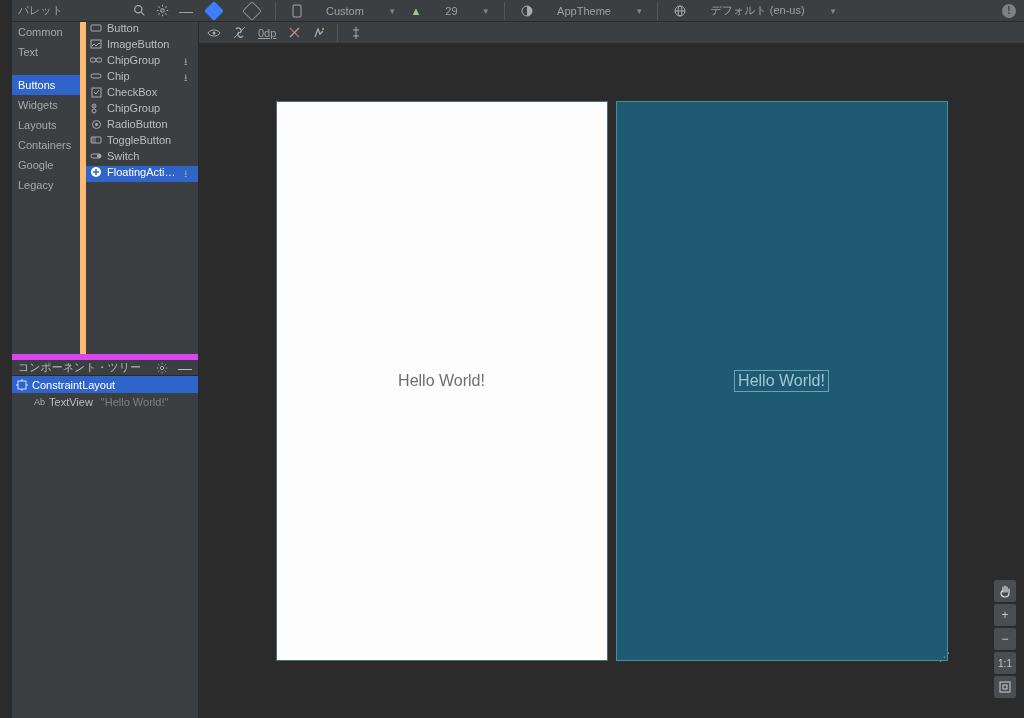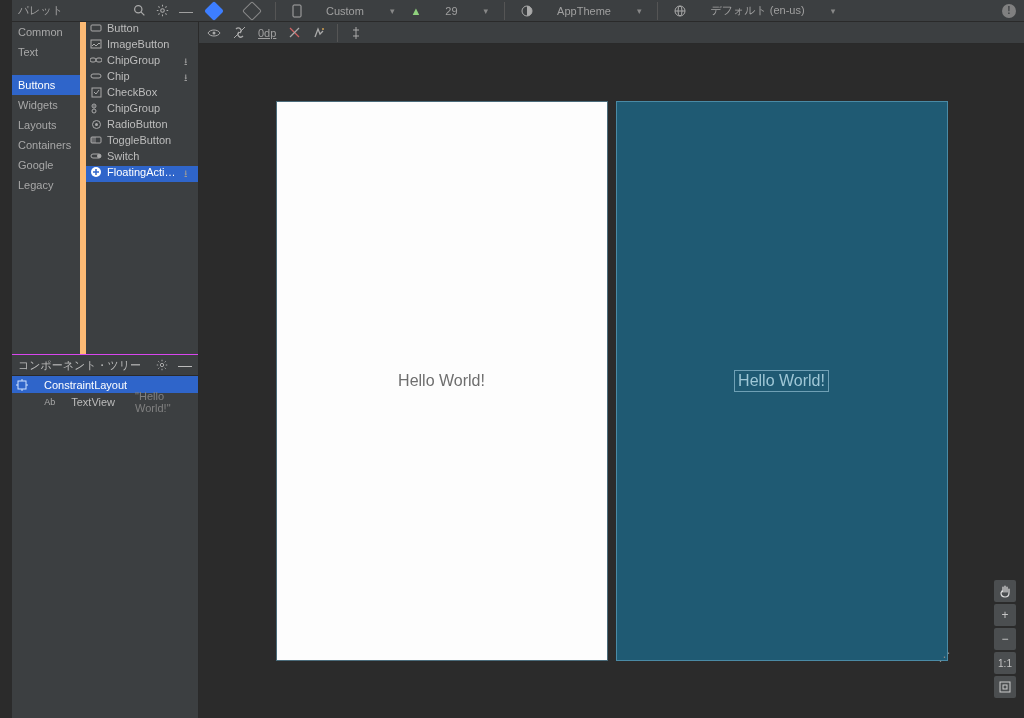--- a/index.html
+++ b/index.html
@@ -28,23 +28,23 @@
 .cat-list { width: 74px; background: #3c3f41; border-right: 6px solid #fdba74; }
 .cat-item { padding: 4px 6px; color: #a8a8a8; cursor: pointer; }
 .cat-item.active { background: #2f65ca; color: #fff; margin-top: 13px; }
 .comp-list { flex: 1; background: #3c3f41; overflow: hidden; }
 .comp-row { display: flex; height: 16px; padding: 0 4px; gap: 5px; color: #bdbdbd; cursor: grab; }
 .comp-row.active { background: #2f65ca; color: #fff; }
 .comp-icon { width: 12px; height: 12px; display: flex; align-items: center; justify-content: center; color: #aaa; font-size: 10px; flex-shrink: 0; }
 .comp-label { flex: 1; white-space: nowrap; overflow: hidden; text-overflow: ellipsis; }
 .comp-dl { width: 10px; color: #9a9a9a; font-size: 10px; }
 
-.tree-header { height: 22px; background: #3c3f41; border-top: 1px solid #d946ef; border-bottom: 1px solid #2a2a2a; display: flex; align-items: center; justify-content: space-between; padding: 0 6px; }
+.tree-header { height: 22px; background: #3c3f41; border-top: 6px solid #d946ef; border-bottom: 1px solid #2a2a2a; display: flex; align-items: center; justify-content: space-between; padding: 0 6px; }
 .tree-body { flex: 1; background: #3c3f41; }
-.tree-row { display: flex; align-items: center; height: 17px; padding: 0 4px; gap: 16px; }
+.tree-row { display: flex; align-items: center; height: 17px; padding: 0 4px; gap: 4px; }
 .tree-row.sel { background: #2f65ca; color: #fff; }
 .tree-indent { display: inline-block; }
 .tree-hint { color: #808080; margin-left: 4px; }
 
 .canvas { flex: 1; display: flex; flex-direction: column; background: #2b2b2b; position: relative; }
 .canvas-toolbar { height: 22px; background: #3c3f41; display: flex; align-items: center; padding: 0 8px; gap: 12px; border-bottom: 1px solid #2a2a2a; }
 .ct-item { color: #a0a0a0; cursor: pointer; font-size: 11px; }
 .ct-item.underline { text-decoration: underline; }
 .canvas-area { flex: 1; position: relative; display: flex; align-items: center; justify-content: center; gap: 8px; }
 

